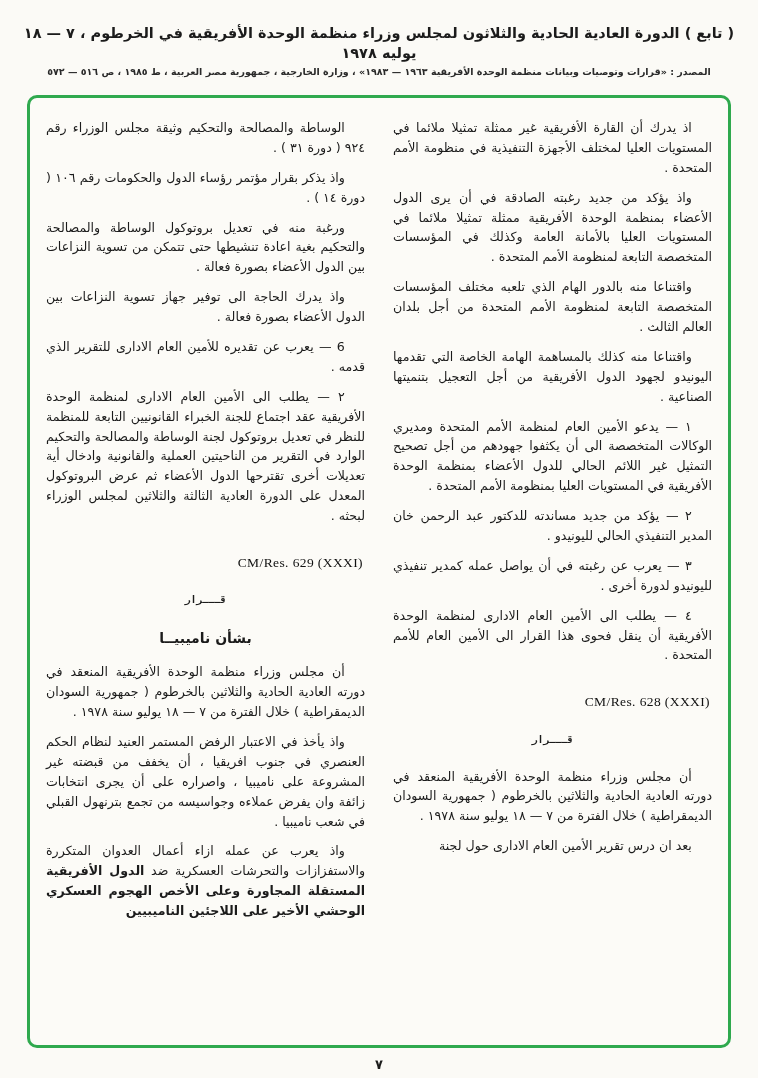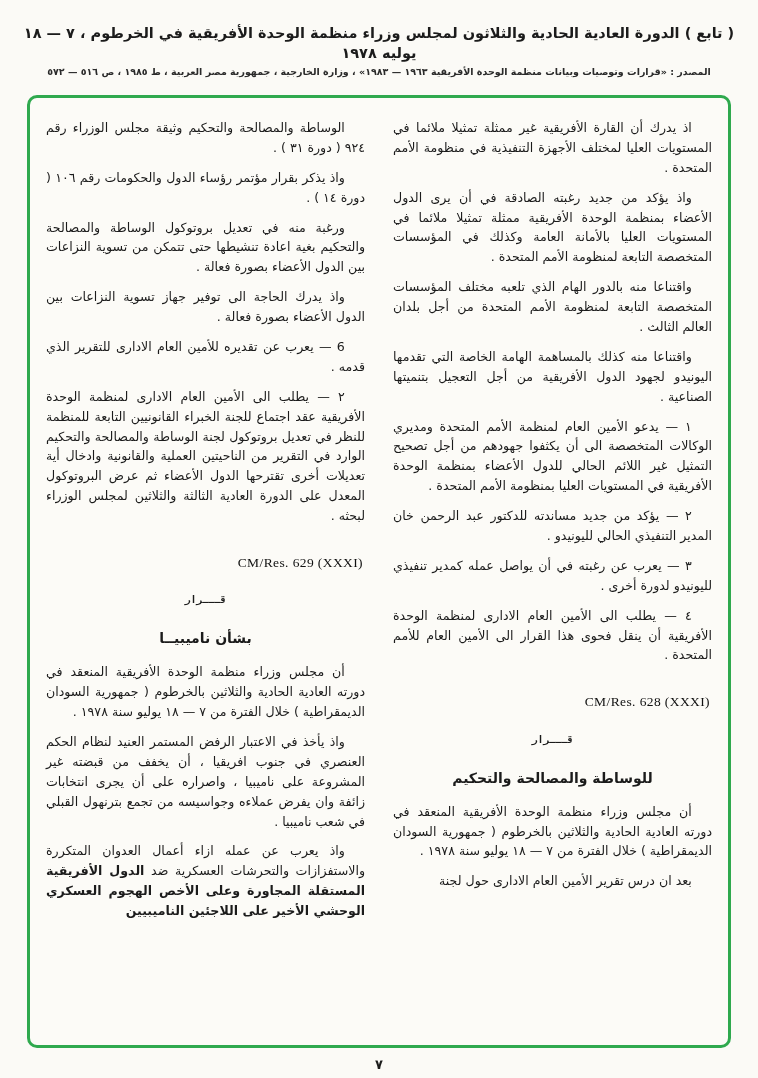--- a/index.html
+++ b/index.html
@@ -97,21 +97,20 @@
       <p class="para">اذ يدرك أن القارة الأفريقية غير ممثلة تمثيلا ملائما في المستويات العليا لمختلف الأجهزة التنفيذية في منظومة الأمم المتحدة .</p>
       <p class="para">واذ يؤكد من جديد رغبته الصادقة في أن يرى الدول الأعضاء بمنظمة الوحدة الأفريقية ممثلة تمثيلا ملائما في المستويات العليا بالأمانة العامة وكذلك في المؤسسات المتخصصة التابعة لمنظومة الأمم المتحدة .</p>
       <p class="para">واقتناعا منه بالدور الهام الذي تلعبه مختلف المؤسسات المتخصصة التابعة لمنظومة الأمم المتحدة من أجل بلدان العالم الثالث .</p>
       <p class="para">واقتناعا منه كذلك بالمساهمة الهامة الخاصة التي تقدمها اليونيدو لجهود الدول الأفريقية من أجل التعجيل بتنميتها الصناعية .</p>
       <p class="para">١ — يدعو الأمين العام لمنظمة الأمم المتحدة ومديري الوكالات المتخصصة الى أن يكثفوا جهودهم من أجل تصحيح التمثيل غير اللائم الحالي للدول الأعضاء بمنظمة الوحدة الأفريقية في المستويات العليا بمنظومة الأمم المتحدة .</p>
       <p class="para">٢ — يؤكد من جديد مساندته للدكتور عبد الرحمن خان المدير التنفيذي الحالي لليونيدو .</p>
       <p class="para">٣ — يعرب عن رغبته في أن يواصل عمله كمدير تنفيذي لليونيدو لدورة أخرى .</p>
       <p class="para">٤ — يطلب الى الأمين العام الادارى لمنظمة الوحدة الأفريقية أن ينقل فحوى هذا القرار الى الأمين العام للأمم المتحدة .</p>
       <p class="code">CM/Res. 628 (XXXI)</p>
       <h2 class="heading heading-main">قـــرار</h2>
-      <h3 class="heading">للوساطة والمصالحة والتحكيم</h3>
       <p class="para">أن مجلس وزراء منظمة الوحدة الأفريقية المنعقد في دورته العادية الحادية والثلاثين بالخرطوم ( جمهورية السودان الديمقراطية ) خلال الفترة من ٧ — ١٨ يوليو سنة ١٩٧٨ .</p>
       <p class="para">بعد ان درس تقرير الأمين العام الادارى حول لجنة</p>
     </section>
 
     <section class="col">
       <p class="para">الوساطة والمصالحة والتحكيم وثيقة مجلس الوزراء رقم ٩٢٤ ( دورة ٣١ ) .</p>
       <p class="para">واذ يذكر بقرار مؤتمر رؤساء الدول والحكومات رقم ١٠٦ ( دورة ١٤ ) .</p>
       <p class="para">ورغبة منه في تعديل بروتوكول الوساطة والمصالحة والتحكيم بغية اعادة تنشيطها حتى تتمكن من تسوية النزاعات بين الدول الأعضاء بصورة فعالة .</p>
       <p class="para">واذ يدرك الحاجة الى توفير جهاز تسوية النزاعات بين الدول الأعضاء بصورة فعالة .</p>
       <p class="para">6 — يعرب عن تقديره للأمين العام الادارى للتقرير الذي قدمه .</p>

